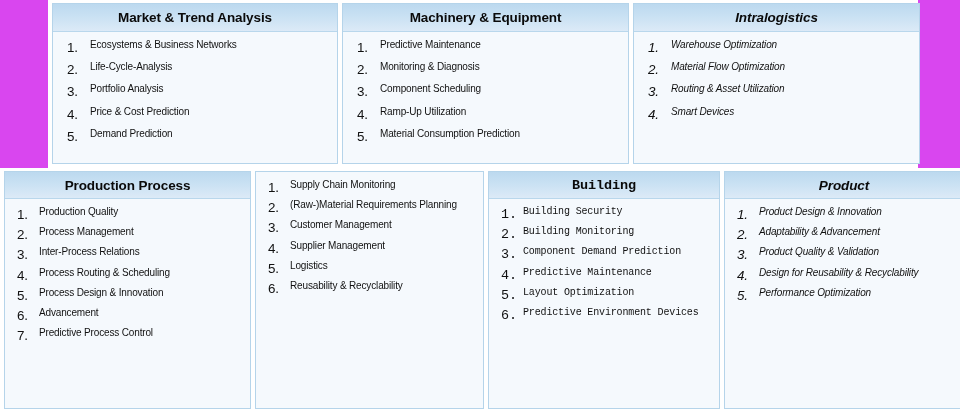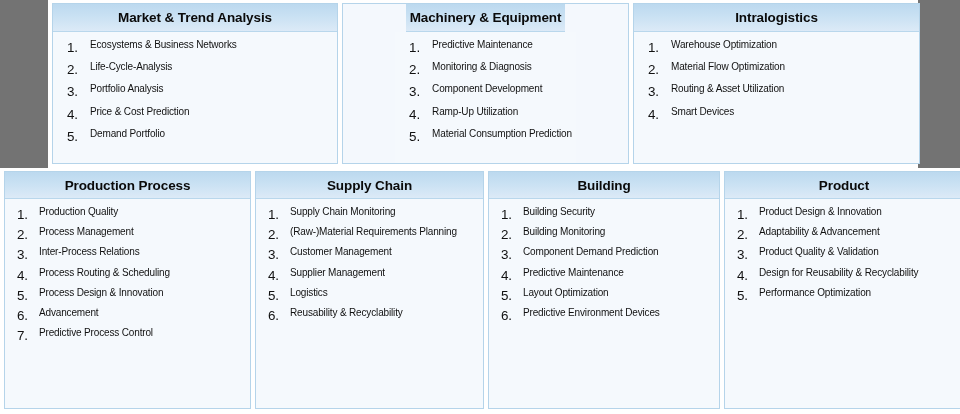--- a/index.html
+++ b/index.html
@@ -4,21 +4,21 @@
 <style>
   html, body {
     margin: 0;
     padding: 0;
     background: #000000;
   }
   #canvas {
     position: relative;
     width: 960px;
     height: 414px;
-    background: #737373;
+    background: #d946ef;
     overflow: hidden;
     font-family: "Liberation Sans", sans-serif;
   }
 
   
   .row {
     position: absolute;
     display: flex;
     background: #ffffff;
     box-sizing: border-box;
@@ -44,21 +44,21 @@
   .panel {
     position: relative;
     box-sizing: border-box;
     background: #f4f8fd;
     border: 1px solid #b5d4ea;
     display: flex;
     flex-direction: column;
     margin-right: 4px;
     overflow: hidden;
   }
-  .panel:last-child { margin-right: 16px; }
+  .panel:last-child { margin-right: 16px; font-style: italic; }
 
   .panel-header {
     box-sizing: border-box;
     height: 28px;
     flex: 0 0 28px;
     background: linear-gradient(to bottom, #bcd9ef 0%, #c9e1f3 45%, #dceaf7 100%);
     border-bottom: 1px solid #b9d7ec;
     display: flex;
     align-items: center;
     justify-content: center;
@@ -106,27 +106,27 @@
   
   #row-top ol.items > li { margin-bottom: 8px; }
   #row-top ol.items > li { padding-left: 33px; }
   #row-top ol.items > li::before { left: 10px; }
 
   
   #row-bottom ol.items > li { margin-bottom: 6px; }
 
   
   #panel-market       { flex: 0 0 286px; }
-  #panel-machinery    { flex: 0 0 287px; align-items: center; }
+  #panel-machinery    { flex: 0 0 287px; }
   #panel-intralog     { flex: 0 0 287px; }
 
   
   #panel-production   { flex: 0 0 247px; }
   #panel-supply       { flex: 0 0 229px; }
-  #panel-building     { flex: 0 0 232px; }
+  #panel-building     { flex: 0 0 232px; font-family: Liberation Mono, monospace; }
   #panel-product      { flex: 0 0 240px; }
 
   
   #bottom-strip {
     position: absolute;
     left: 0;
     top: 409px;
     width: 960px;
     height: 5px;
     background: #ffffff;
@@ -140,32 +140,32 @@
   <div class="row" id="row-top">
 
     <div class="panel" id="panel-market">
       <div class="panel-header">Market &amp; Trend Analysis</div>
       <div class="panel-body">
         <ol class="items">
           <li>Ecosystems &amp; Business Networks</li>
           <li>Life-Cycle-Analysis</li>
           <li>Portfolio Analysis</li>
           <li>Price &amp; Cost Prediction</li>
-          <li>Demand Portfolio</li>
+          <li>Demand Prediction</li>
         </ol>
       </div>
     </div>
 
     <div class="panel" id="panel-machinery">
       <div class="panel-header">Machinery &amp; Equipment</div>
       <div class="panel-body">
         <ol class="items">
           <li>Predictive Maintenance</li>
           <li>Monitoring &amp; Diagnosis</li>
-          <li>Component Development</li>
+          <li>Component Scheduling</li>
           <li>Ramp-Up Utilization</li>
           <li>Material Consumption Prediction</li>
         </ol>
       </div>
     </div>
 
     <div class="panel" id="panel-intralog">
       <div class="panel-header">Intralogistics</div>
       <div class="panel-body">
         <ol class="items">
@@ -190,21 +190,20 @@
           <li>Inter-Process Relations</li>
           <li>Process Routing &amp; Scheduling</li>
           <li>Process Design &amp; Innovation</li>
           <li>Advancement</li>
           <li>Predictive Process Control</li>
         </ol>
       </div>
     </div>
 
     <div class="panel" id="panel-supply">
-      <div class="panel-header">Supply Chain</div>
       <div class="panel-body">
         <ol class="items">
           <li>Supply Chain Monitoring</li>
           <li>(Raw-)Material Requirements Planning</li>
           <li>Customer Management</li>
           <li>Supplier Management</li>
           <li>Logistics</li>
           <li>Reusability &amp; Recyclability</li>
         </ol>
       </div>

